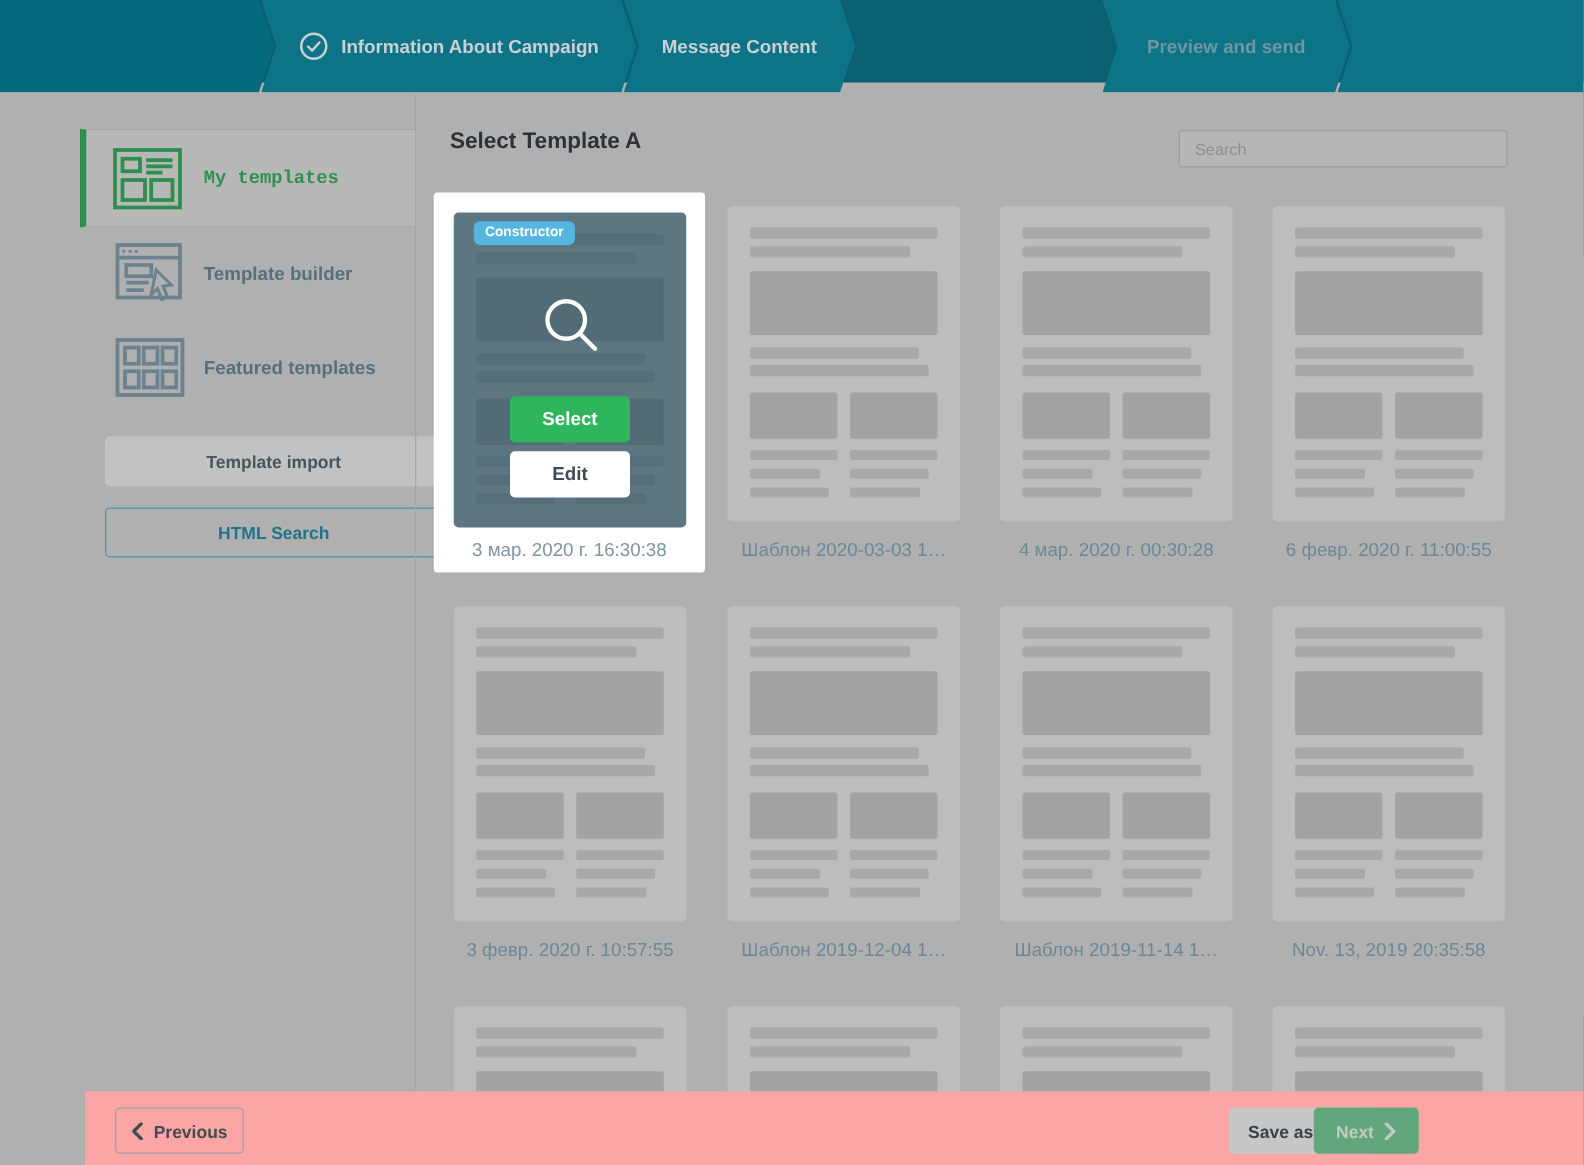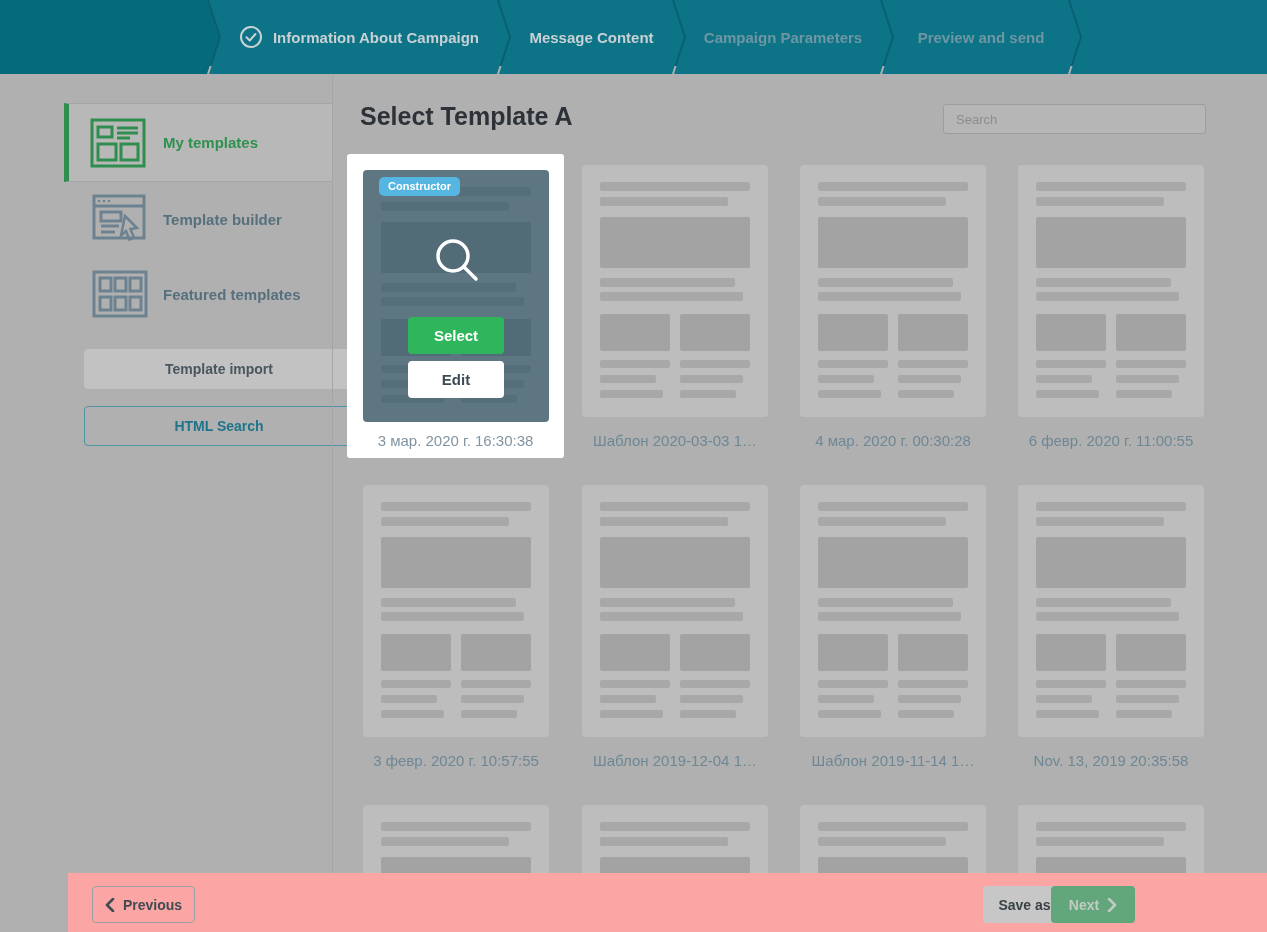--- a/index.html
+++ b/index.html
@@ -38,21 +38,21 @@
   }
   .side-item.active .s-label { left:94px; }
   .side-btn {
     position:absolute; left:84px; width:270px; height:40px; border-radius:4px;
     font-family:inherit; font-size:14px; font-weight:bold; cursor:pointer;
   }
   .btn-import { top:349px; background:#c2c2c2; border:none; color:#49565e; }
   .btn-html   { top:406px; background:transparent; border:1px solid #4e92a3; color:#1f748a; }
 
   
-  .page-title { position:absolute; left:360px; top:102px; font-size:25px; font-weight:bold; color:#2c3237; z-index:1; }
+  .page-title { position:absolute; left:360px; top:102px; font-size:18px; font-weight:bold; color:#2c3237; z-index:1; }
   .search-input {
     position:absolute; left:943px; top:104px; width:263px; height:30px; z-index:1;
     background:#b6b6b6; border:1px solid #9d9d9d; border-radius:3px;
     padding:0 12px; font-family:inherit; font-size:13px; color:#555;
   }
   .search-input::placeholder { color:#8d8d8d; }
 
   
   #card-grid { position:absolute; inset:0; z-index:0; }
   .card {
@@ -111,32 +111,29 @@
         <svg width="24" height="24" viewBox="0 0 24 24">
             <circle cx="12" cy="12" r="10" fill="none" stroke="currentColor" stroke-width="2"></circle>
             <path d="M7.5 12.3l3.2 3.2 5.8-6.5" fill="none" stroke="currentColor" stroke-width="2" stroke-linecap="round" stroke-linejoin="round"></path>
           </svg>
       </span>
       <span>Information About Campaign</span>
     </div>
     <div class="step seg active" style="left:499px; width:185px;justify-content:center;">
       <span>Message Content</span>
     </div>
-    <div class="step seg" style="left:674px; width:218px;">
-      <span>Campaign Parameters</span>
-    </div>
     <div class="step seg" style="left:882px; width:198px;">
       <span>Preview and send</span>
     </div>
     <div class="step seg-last" style="left:1070px; width:197px;"></div>
   </div>
 
   <div class="sidebar-divider"></div>
 
-  <div class="side-item active" style="top:103px; height:79px;">
+  <div class="side-item active" style="top:103px; height:79px;font-family:Liberation Mono, monospace;">
     <span class="s-icon" style="left:21px; top:14px;">
       <svg width="56" height="50" viewBox="0 0 56 50" fill="none" stroke="#2e8e4d" stroke-width="3">
         <rect x="2" y="2" width="52" height="46"></rect>
         <rect x="8" y="9" width="14" height="10"></rect>
         <line x1="27" y1="10" x2="48" y2="10"></line>
         <line x1="27" y1="15" x2="48" y2="15"></line>
         <line x1="27" y1="20" x2="40" y2="20"></line>
         <rect x="8" y="26" width="18" height="16"></rect>
         <rect x="31" y="26" width="17" height="16"></rect>
       </svg>

